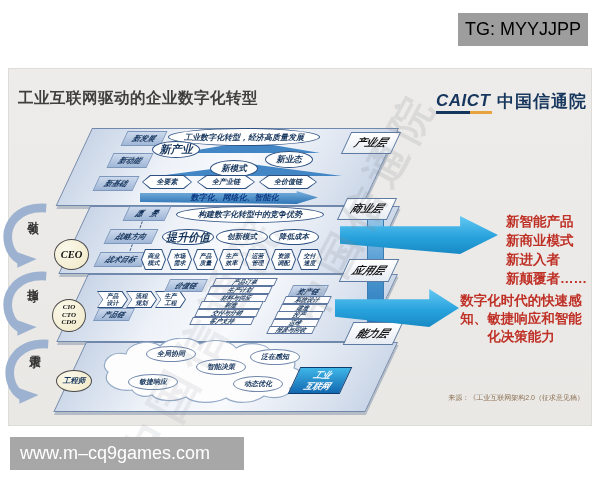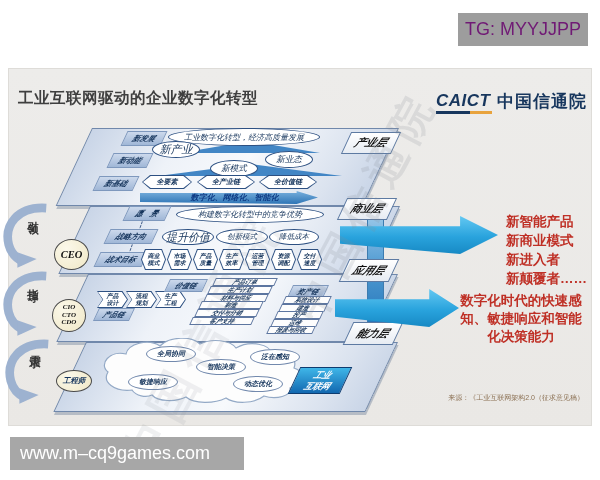--- a/index.html
+++ b/index.html
@@ -1,21 +1,21 @@
 <!DOCTYPE html>
 <html><head>
 <meta charset="utf-8">
 <style>
   html,body{margin:0;padding:0;background:#fff;}
   .screen{position:relative;width:600px;height:480px;background:#ffffff;overflow:hidden;
           font-family:"Liberation Sans",sans-serif;}
 
   
   .tg-badge{position:absolute;left:458px;top:13px;width:130px;height:33px;background:#9d9d9d;
-            color:#701a75;font-size:18px;display:flex;align-items:center;justify-content:center;z-index:20;}
+            color:#000000;font-size:18px;display:flex;align-items:center;justify-content:center;z-index:20;}
   .url-badge{position:absolute;left:10px;top:437px;width:234px;height:33px;background:#a7a7a7;
              color:#fff;font-size:18px;display:flex;align-items:center;padding-left:10px;z-index:20;box-sizing:border-box;}
 
   
   .slide{position:absolute;left:8px;top:68px;width:584px;height:358px;background:linear-gradient(180deg,#edecea,#eae8e5);border:1px solid #dedcd8;box-sizing:border-box;}
   .title{position:absolute;left:18px;top:88px;font-size:15.5px;font-weight:bold;color:#3f3f3f;letter-spacing:.5px;z-index:5;}
   .logo{position:absolute;left:436px;top:92px;display:flex;align-items:flex-start;gap:5px;z-index:5;}
   .logo-en{font-size:17px;font-weight:bold;font-style:italic;color:#17365d;line-height:18px;letter-spacing:.5px;}
   .logo-underline{display:flex;height:2.5px;margin-top:1px;}
   .logo-underline .b{background:#17365d;width:34px;height:100%;}
@@ -30,21 +30,21 @@
   .layer{position:absolute;transform:skewX(-25deg);transform-origin:0 0;border:1px solid #7088ab;
          background:linear-gradient(100deg,#c9d5e7,#eef2f8 30%,#f7f9fc 55%,#dbe3ef 85%,#c9d5e7);
          box-shadow:2px 3px 0 rgba(45,75,115,.28);z-index:1;}
   .tab{position:absolute;transform:skewX(-25deg);background:linear-gradient(180deg,#ffffff,#e7ecf3);
        border:1px solid #5d7aa2;color:#0c0c0c;font-weight:bold;font-style:italic;font-size:10.5px;
        display:flex;align-items:center;justify-content:center;z-index:6;}
   .badge{position:absolute;transform:skewX(-25deg);background:linear-gradient(180deg,#ccd9ec,#a0b7d7);
          border:1px solid #7e98bd;color:#17365d;font-weight:bold;font-style:italic;font-size:7.5px;
          display:flex;align-items:center;justify-content:center;z-index:4;white-space:nowrap;}
   .pill{position:absolute;background:#fff;border:1px solid #2d5082;border-radius:50%;color:#17365d;
-        font-weight:normal;font-style:italic;display:flex;align-items:center;justify-content:center;z-index:4;white-space:nowrap;}
+        font-weight:bold;font-style:italic;display:flex;align-items:center;justify-content:center;z-index:4;white-space:nowrap;}
   .tri{position:absolute;background:#4286c5;clip-path:polygon(50% 0,100% 100%,0 100%);z-index:2;}
   .l1arrow{position:absolute;clip-path:polygon(0 16%,88% 16%,88% 0,100% 50%,88% 100%,0 84%);
            background:linear-gradient(180deg,#79b0dd,#2e75b6);color:#0e3b85;font-weight:bold;font-style:italic;
            font-size:8px;display:flex;align-items:center;justify-content:center;z-index:4;padding-right:16px;box-sizing:border-box;}
   .hexrow{position:absolute;display:flex;gap:1px;z-index:4;}
   .hex{background:#2d5082;clip-path:polygon(16% 0,84% 0,100% 50%,84% 100%,16% 100%,0 50%);padding:1px;box-sizing:border-box;}
   .hex-in{width:100%;height:100%;background:#fff;clip-path:polygon(16% 0,84% 0,100% 50%,84% 100%,16% 100%,0 50%);
           display:flex;align-items:center;justify-content:center;color:#17365d;font-weight:bold;font-style:italic;}
   .hex2 span{display:block;width:13px;font-size:6px;line-height:1.15;word-break:break-all;text-align:center;}
   .chev{position:absolute;background:#2d5082;clip-path:polygon(0 0,82% 0,100% 50%,82% 100%,0 100%,18% 50%);padding:1px;box-sizing:border-box;z-index:4;}

